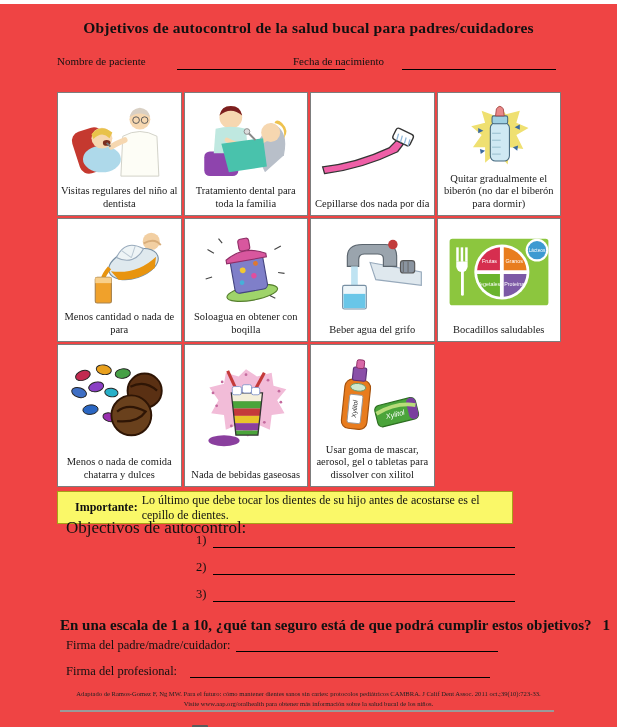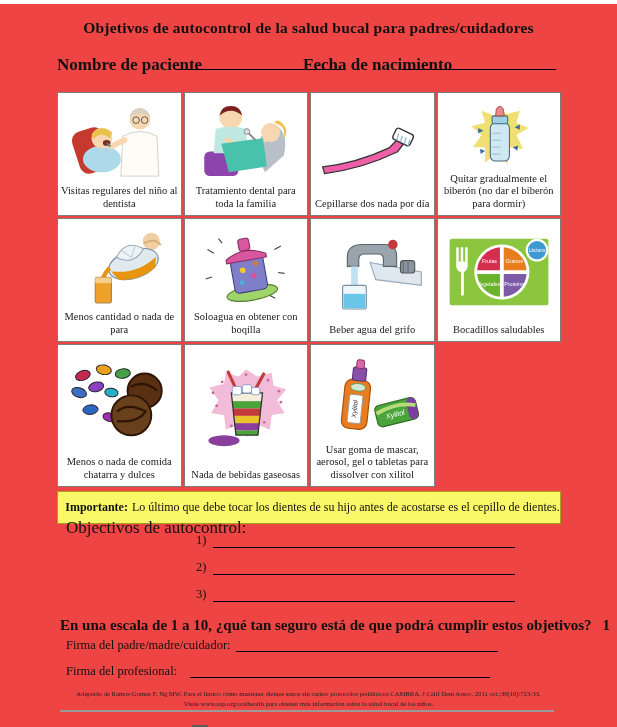--- a/index.html
+++ b/index.html
@@ -1,30 +1,30 @@
 <!DOCTYPE html>
 <html><head>
 <meta charset="utf-8">
 <style>
   * { margin:0; padding:0; box-sizing:border-box; }
   body { background:#fff; font-family:"Liberation Serif", serif; }
   .page { position:relative; width:617px; height:727px; background:#ef4444; overflow:hidden; margin:4px auto; }
   .title { position:absolute; top:15px; left:0; width:100%; text-align:center;
            font-size:15.5px; font-weight:bold; color:#111; letter-spacing:.2px; }
-  .field-label { position:absolute; top:51px; font-size:17px; font-weight:bold; color:#111; }
+  .field-label { position:absolute; top:51px; font-size:11px; font-weight:normal; color:#111; }
   .fline { position:absolute; top:50px; height:16px; border-bottom:1.4px solid #000; }
   .table { position:absolute; left:57px; top:88px; width:504px; display:grid;
            grid-template-columns:repeat(4,1fr); grid-template-rows:124px 124px 143px; gap:2px; }
   .cell { border:1px solid #7d7d7d; background:#fff; display:flex; flex-direction:column;
           align-items:center; padding:4px 2px 3px 2px; }
   .illus { flex:1; width:100%; display:flex; align-items:center; justify-content:center; overflow:hidden; }
   .caption { font-size:10.5px; text-align:center; line-height:1.18; color:#1a1a1a; margin-bottom:2px; width:118px; }
-  .banner { position:absolute; left:57px; top:487px; width:504px; height:33px; background:#FAF868;
+  .banner { position:absolute; left:57px; top:487px; width:456px; height:33px; background:#FAF868;
             border:1px solid #a8a018; font-size:12px; color:#111; display:flex; align-items:center;
-            padding-left:7px;justify-content:center; }
+            padding-left:17px; }
   .banner b { margin-right:4px; }
   .goals-label { position:absolute; left:66px; top:514px; font-size:17px; color:#111; }
   .goal-num { position:absolute; font-size:12.5px; color:#111; }
   .gline { position:absolute; height:15px; border-bottom:1.4px solid #000; }
   .scale-row { position:absolute; left:60px; top:613px; width:520px; font-size:15px; font-weight:bold;
                color:#111; white-space:nowrap; }
   .scale-num { margin-left:11px; }
   .sig-label { position:absolute; font-size:12.5px; color:#111; }
   .footer { position:absolute; left:28px; width:561px; text-align:center; font-size:6.6px; color:#222; line-height:1.35; }
   .footrule { position:absolute; left:60px; top:706px; width:494px; height:2px; background:#9a9a9a; }
@@ -35,21 +35,21 @@
 </style>
 </head>
 <body>
 
 <div class="page">
 
   <div class="title">Objetivos de autocontrol de la salud bucal para padres/cuidadores</div>
 
   <div class="field-label" style="left:57px">Nombre de paciente</div>
   <div class="fline" style="left:177px; width:168px"></div>
-  <div class="field-label" style="left:303px">Fecha de nacimiento</div>
+  <div class="field-label" style="left:293px">Fecha de nacimiento</div>
   <div class="fline" style="left:402px; width:154px"></div>
 
   <div class="table">
 
     <div class="cell">
       <div class="illus">
         <svg width="114" height="74" viewBox="0 0 120 78">
           <rect x="14" y="26" width="34" height="46" rx="10" fill="#c5392f" transform="rotate(-18 31 49)"></rect>
           <ellipse cx="42" cy="58" rx="20" ry="14" fill="#aed9ea"></ellipse>
           <circle cx="42" cy="36" r="11" fill="#f6d7b0"></circle>

